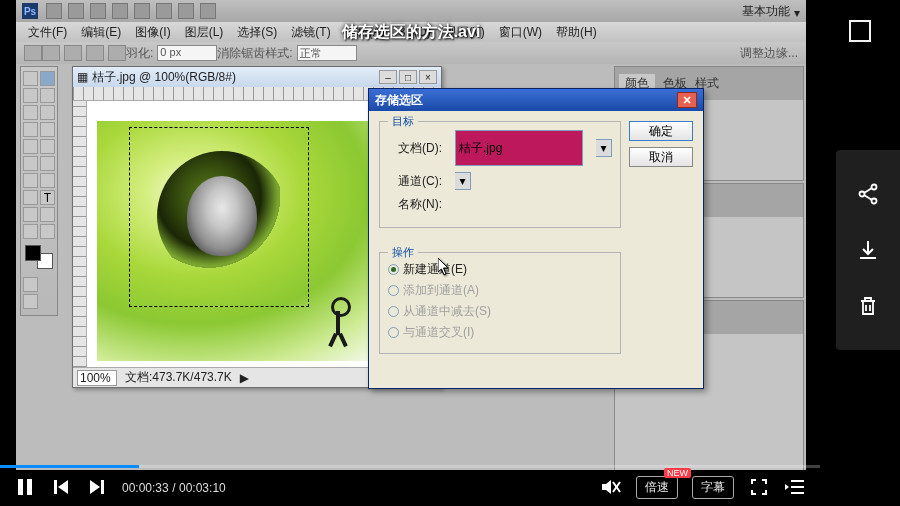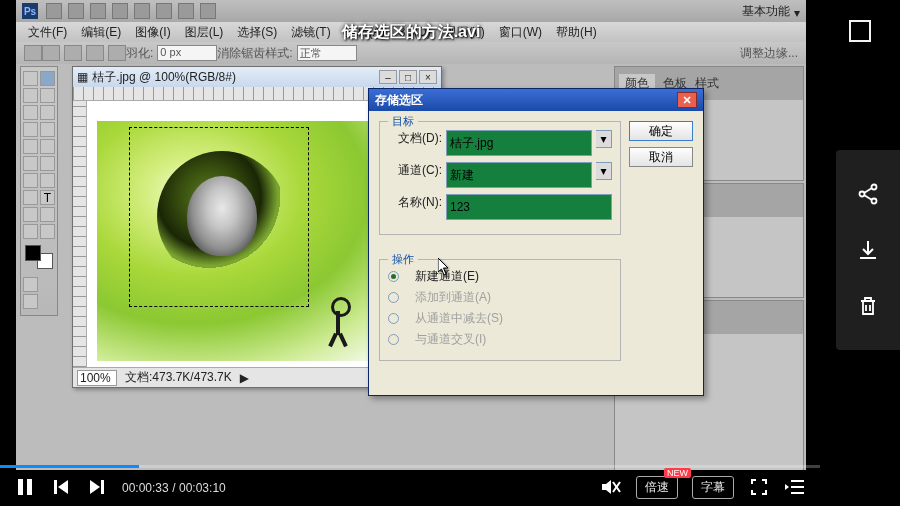--- a/index.html
+++ b/index.html
@@ -55,25 +55,25 @@
   .panel-tabs .active{background:#c8c8c8;padding:1px 6px;}
   .panel-body{height:80px;background:#c5c5c5;}
   .panel-body.tall{height:150px;}
   .dialog{position:absolute;left:352px;top:24px;width:336px;background:#ece9d8;border:1px solid #0a246a;box-shadow:3px 3px 6px rgba(0,0,0,.35);}
   .dlg-title{height:22px;background:linear-gradient(#3b6ed5,#2b5cc0 50%,#1a4aa8);display:flex;align-items:center;padding:0 6px;color:#fff;font-weight:bold;}
   .dlg-title .x{margin-left:auto;width:20px;height:16px;background:#e76050;border:1px solid #8a2a1e;color:#fff;display:flex;align-items:center;justify-content:center;font-size:11px;}
   .dlg-body{padding:10px;display:flex;gap:8px;}
   .dlg-left{flex:1;}
   .gbox{border:1px solid #b5b5b5;padding:8px;margin-bottom:24px;position:relative;}
   .gbox .legend{position:absolute;top:-8px;left:8px;background:#ece9d8;padding:0 4px;color:#0a4aa5;font-size:11px;}
-  .frow{display:flex;align-items:flex-start;margin-bottom:6px;gap:4px;}
+  .frow{display:flex;align-items:center;margin-bottom:6px;gap:13px;}
   .frow label{width:54px;text-align:right;color:#222;}
-  .frow .inp{flex:1;height:26px;background:#15803d;border:1px solid #7f9db9;padding:0 3px;display:flex;align-items:center;}
+  .frow .inp{flex:1;height:36px;background:#be185d;border:1px solid #7f9db9;padding:0 3px;display:flex;align-items:center;}
   .frow .dd{width:16px;height:18px;background:#dcdcdc;border:1px solid #7f9db9;border-left:0;display:flex;align-items:center;justify-content:center;}
-  .radio{display:flex;align-items:center;gap:16px;margin-bottom:4px;color:#222;}
+  .radio{display:flex;align-items:center;gap:4px;margin-bottom:4px;color:#222;}
   .radio.dis{color:#a0a0a0;}
   .rdot{width:11px;height:11px;border:1px solid #7f9db9;border-radius:50%;display:flex;align-items:center;justify-content:center;}
   .rdot.on::after{content:"";width:5px;height:5px;background:#2a6c2a;border-radius:50%;}
   .dlg-btns{display:flex;flex-direction:column;gap:6px;}
   .dlg-btn{width:64px;height:20px;background:linear-gradient(#fefefe,#e4e4e4);border:1px solid #888;display:flex;align-items:center;justify-content:center;}
   .dlg-btn.primary{border:1px solid #3a7ecb;}
   .cursor-arrow{position:absolute;left:422px;top:194px;width:12px;height:18px;pointer-events:none;}
   .cursor-arrow svg{width:12px;height:18px;filter:drop-shadow(1px 1px 1px rgba(0,0,0,.5));}
 
   
@@ -266,26 +266,24 @@
             <div class="dlg-left">
               <div class="gbox">
                 <div class="legend">目标</div>
                 <div class="frow">
                   <label>文档(D):</label>
                   <div class="inp">桔子.jpg</div>
                   <div class="dd">▾</div>
                 </div>
                 <div class="frow">
                   <label>通道(C):</label>
-                  <div class="inp">新建</div>
                   <div class="dd">▾</div>
                 </div>
                 <div class="frow">
                   <label>名称(N):</label>
-                  <div class="inp" style="flex:1;border-right:1px solid #7f9db9;">123</div>
                 </div>
               </div>
               <div class="gbox">
                 <div class="legend">操作</div>
                 <div class="radio">
                     <div class="rdot on"></div>
                     <span>新建通道(E)</span>
                   </div>
                 <div class="radio dis">
                     <div class="rdot"></div>

